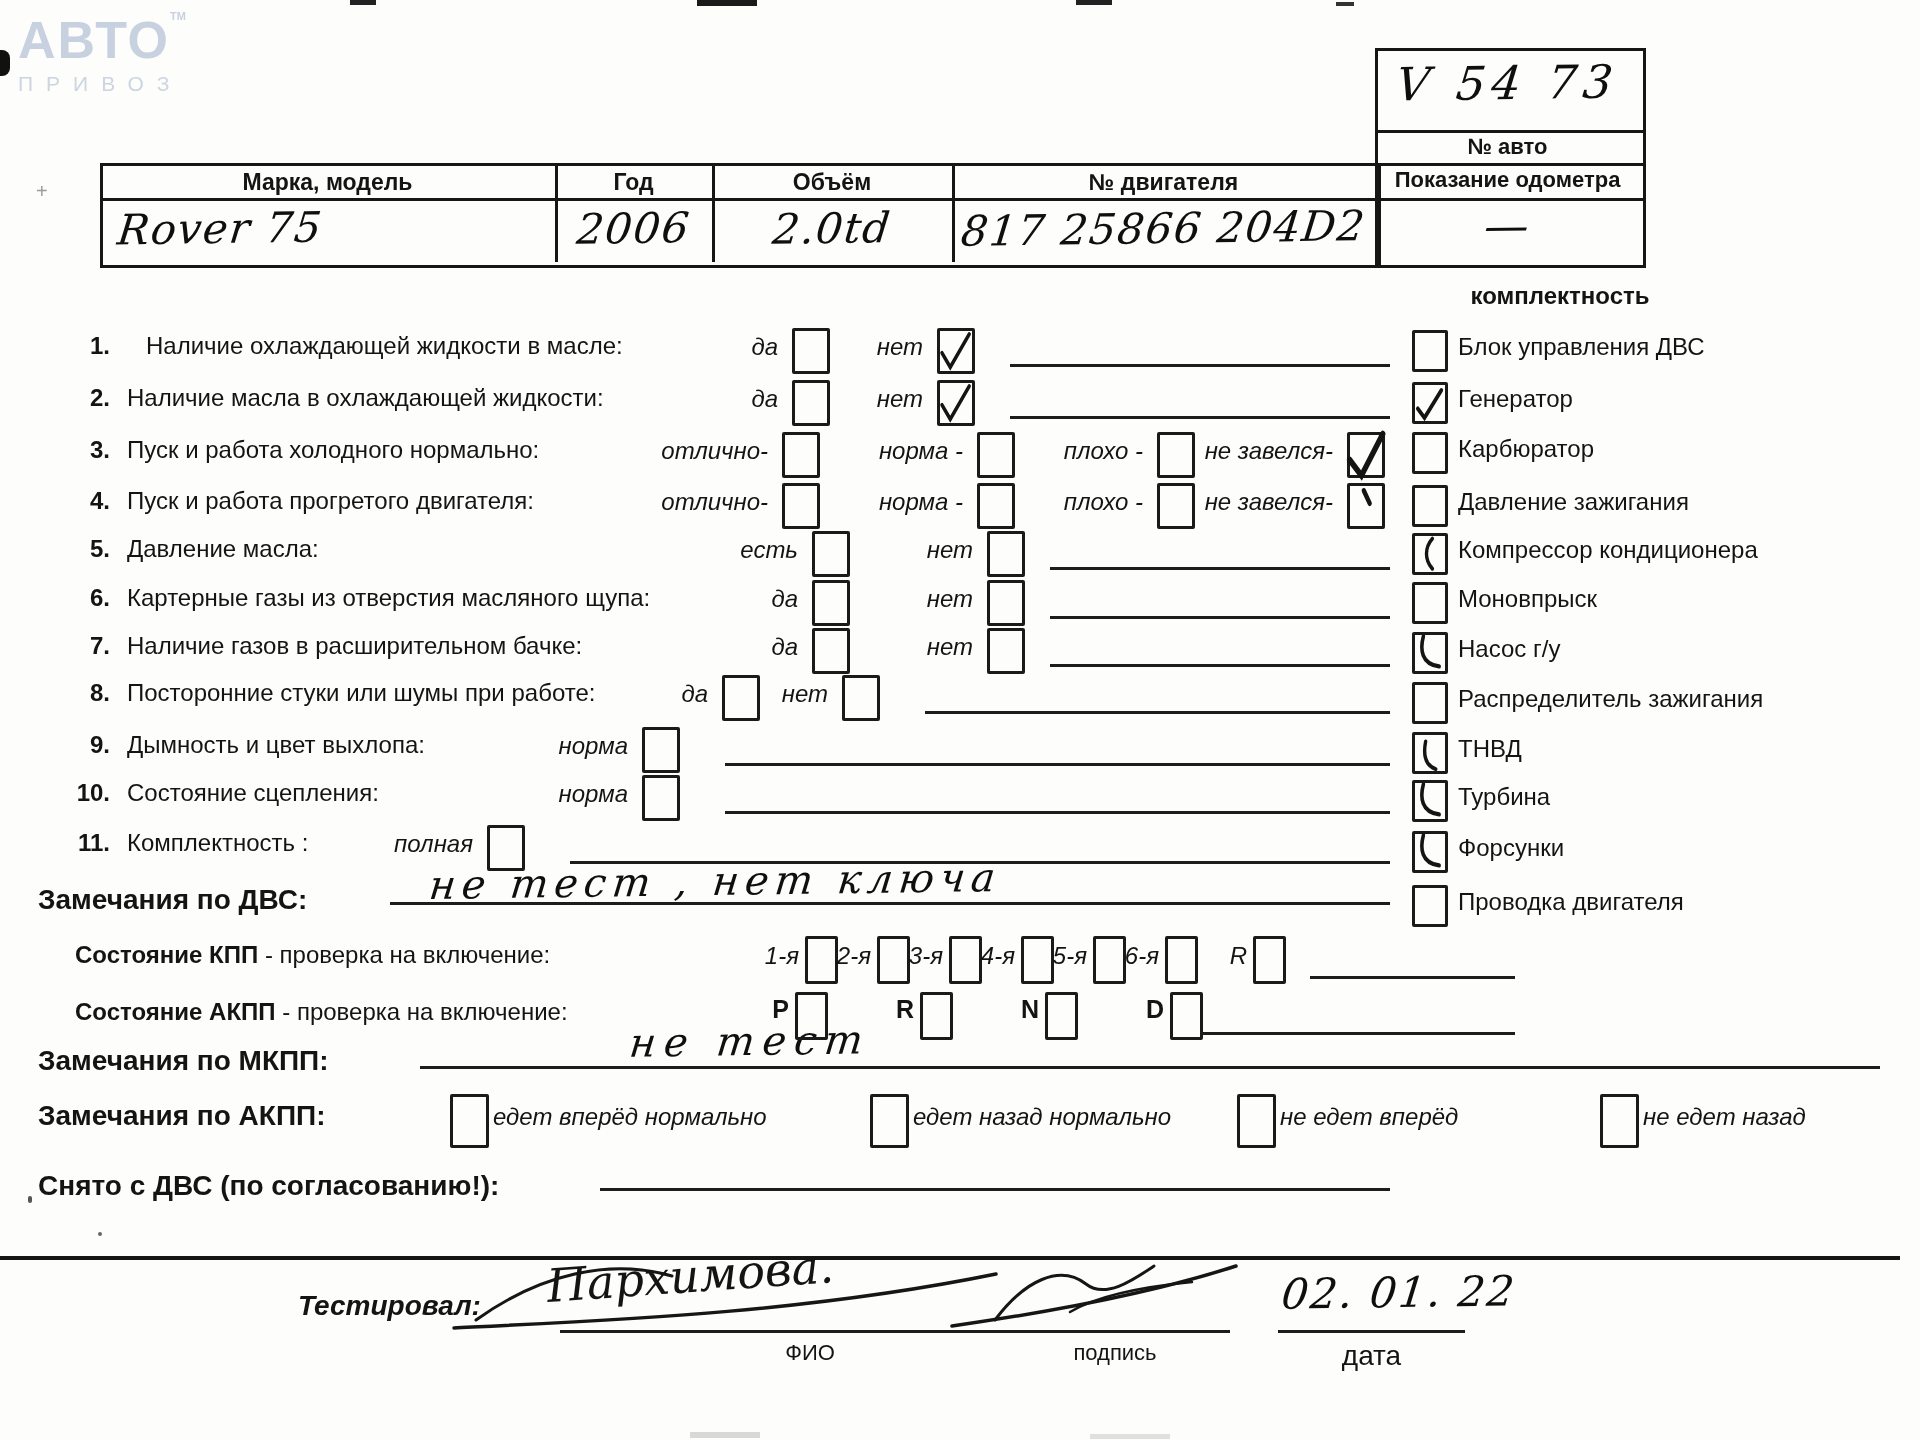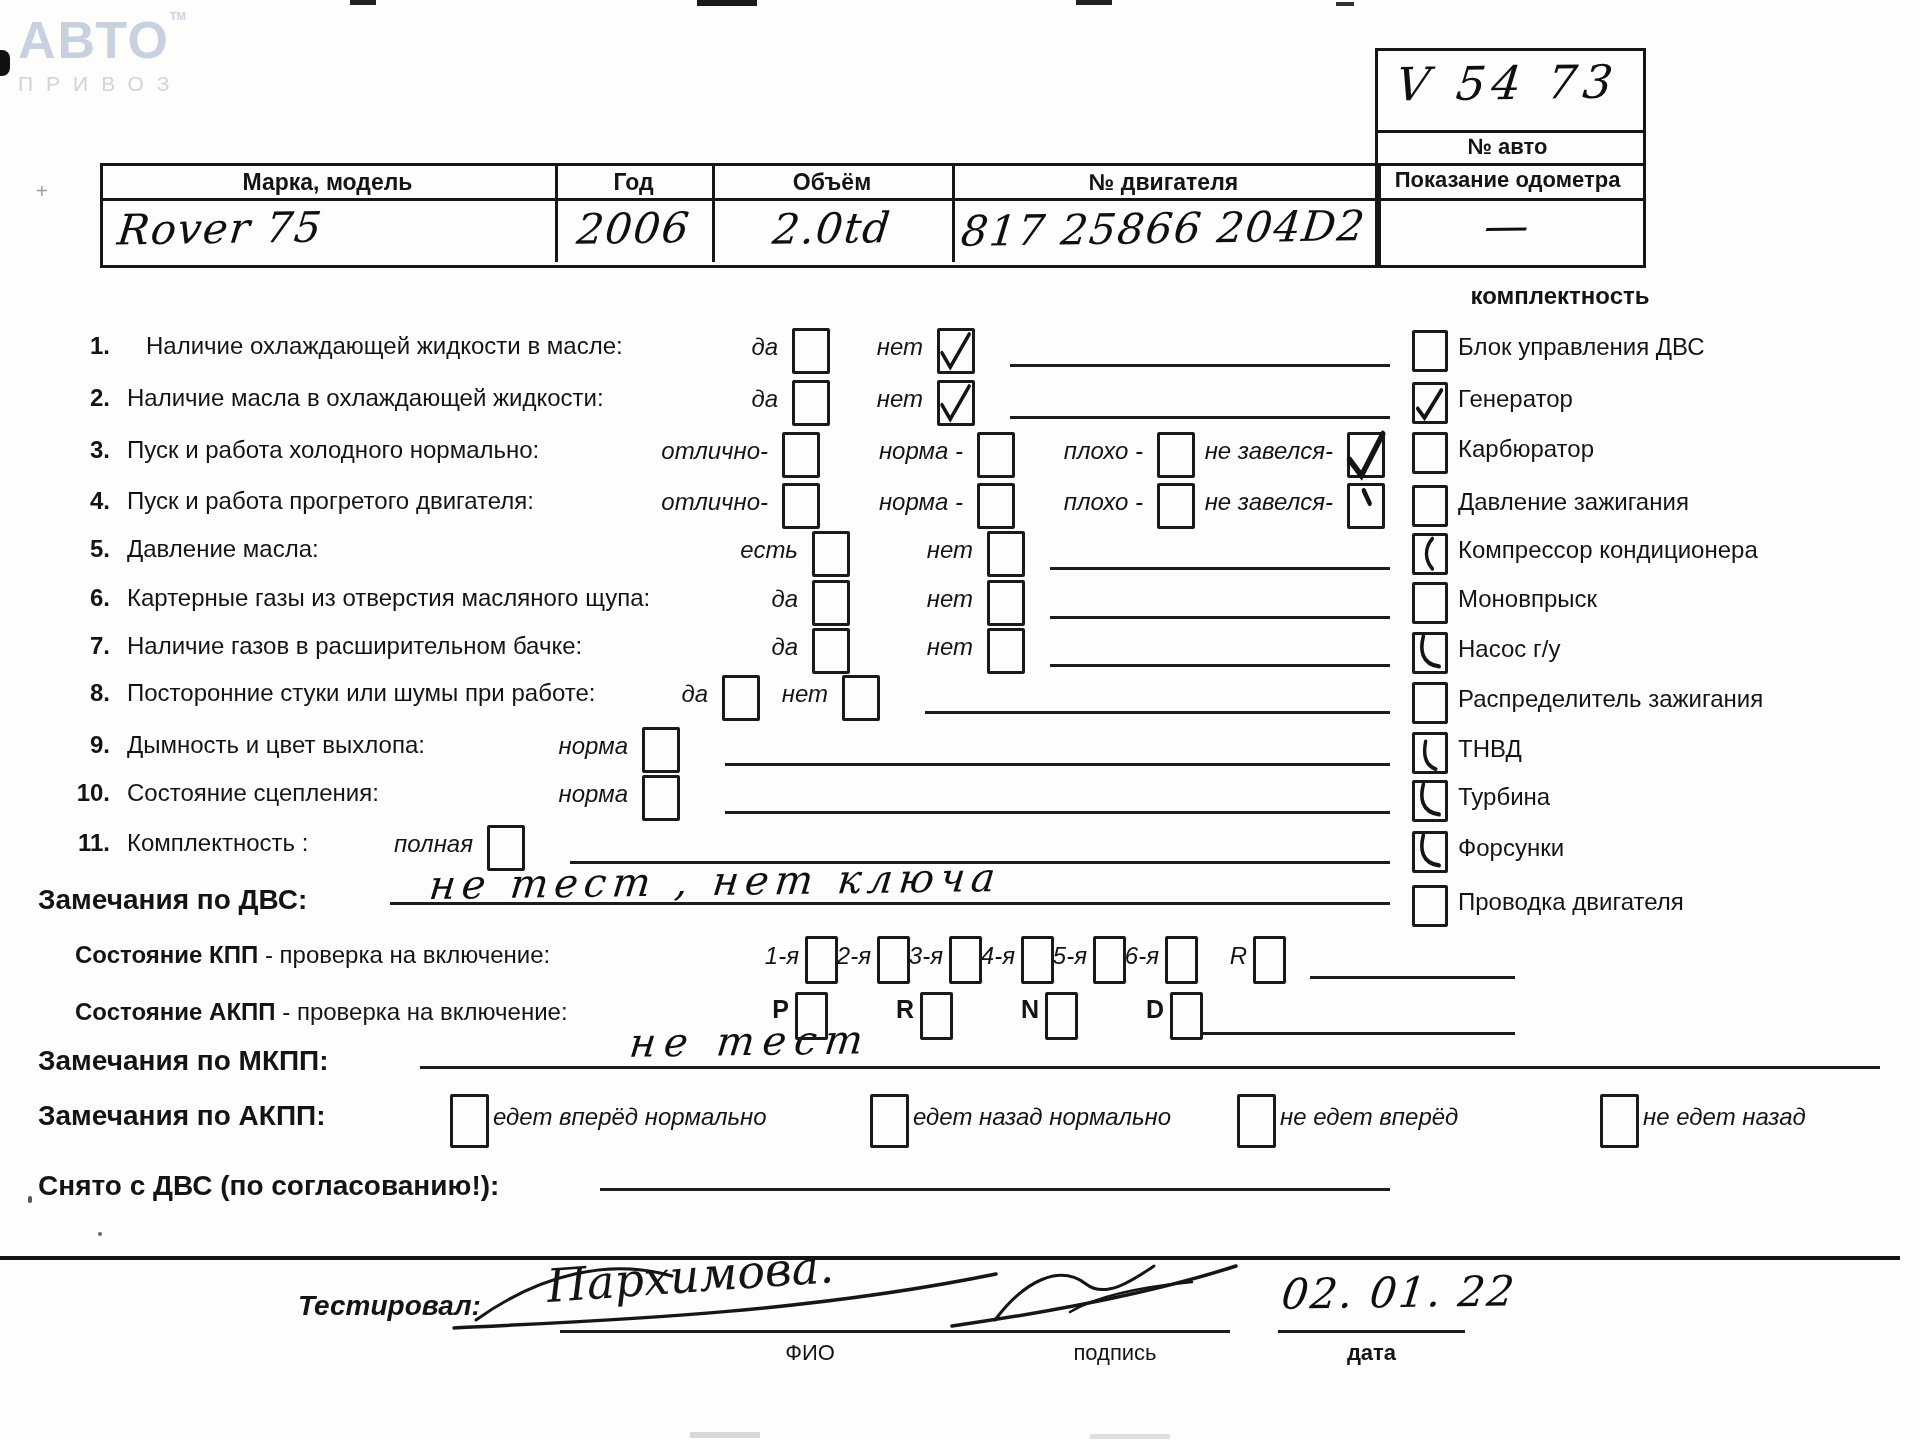--- a/index.html
+++ b/index.html
@@ -81,21 +81,21 @@
   <svg class="abs" style="left:940px;top:1250px;" width="310" height="88" viewBox="0 0 310 88">
     <path d="M12 76 C110 62 210 44 296 16" stroke="#161616" stroke-width="3.5" fill="none" stroke-linecap="round"></path>
     <path d="M55 70 C85 30 120 14 146 34 C166 50 196 28 214 16" stroke="#161616" stroke-width="3" fill="none" stroke-linecap="round"></path>
     <path d="M130 62 C160 44 210 36 252 32" stroke="#161616" stroke-width="2.5" fill="none" stroke-linecap="round"></path>
   </svg>
   <div class="abs wline" style="left:1000px;top:1330px;width:230px;"></div>
   <div class="abs" style="left:1000px;top:1340px;width:230px;text-align:center;font-size:22px;">подпись</div>
 
   <div class="abs hand" style="left:1282px;top:1268px;font-size:42px;letter-spacing:2px;">02. 01. 22</div>
   <div class="abs wline" style="left:1278px;top:1330px;width:187px;"></div>
-  <div class="abs" style="left:1278px;top:1340px;width:187px;text-align:center;font-size:22px;font-weight:bold;">дата</div>
+  <div class="abs" style="left:1278px;top:1340px;width:187px;text-align:center;font-size:28px;">дата</div>
 
   <div class="abs" style="left:350px;top:0;width:26px;height:5px;background:#222;"></div>
   <div class="abs" style="left:697px;top:0;width:60px;height:6px;background:#1a1a1a;"></div>
   <div class="abs" style="left:1076px;top:0;width:36px;height:5px;background:#222;"></div>
   <div class="abs" style="left:1336px;top:2px;width:18px;height:4px;background:#333;"></div>
   <div class="abs" style="left:0;top:50px;width:10px;height:26px;background:#111;border-radius:0 8px 8px 0;"></div>
   <div class="abs" style="left:36px;top:180px;font-size:20px;color:#9b9b9b;">+</div>
   <div class="abs" style="left:28px;top:1196px;width:4px;height:7px;background:#555;border-radius:2px;"></div>
   <div class="abs" style="left:98px;top:1232px;width:4px;height:4px;background:#666;border-radius:2px;"></div>
   <div class="abs" style="left:690px;top:1432px;width:70px;height:6px;background:#d8d8d8;"></div>

